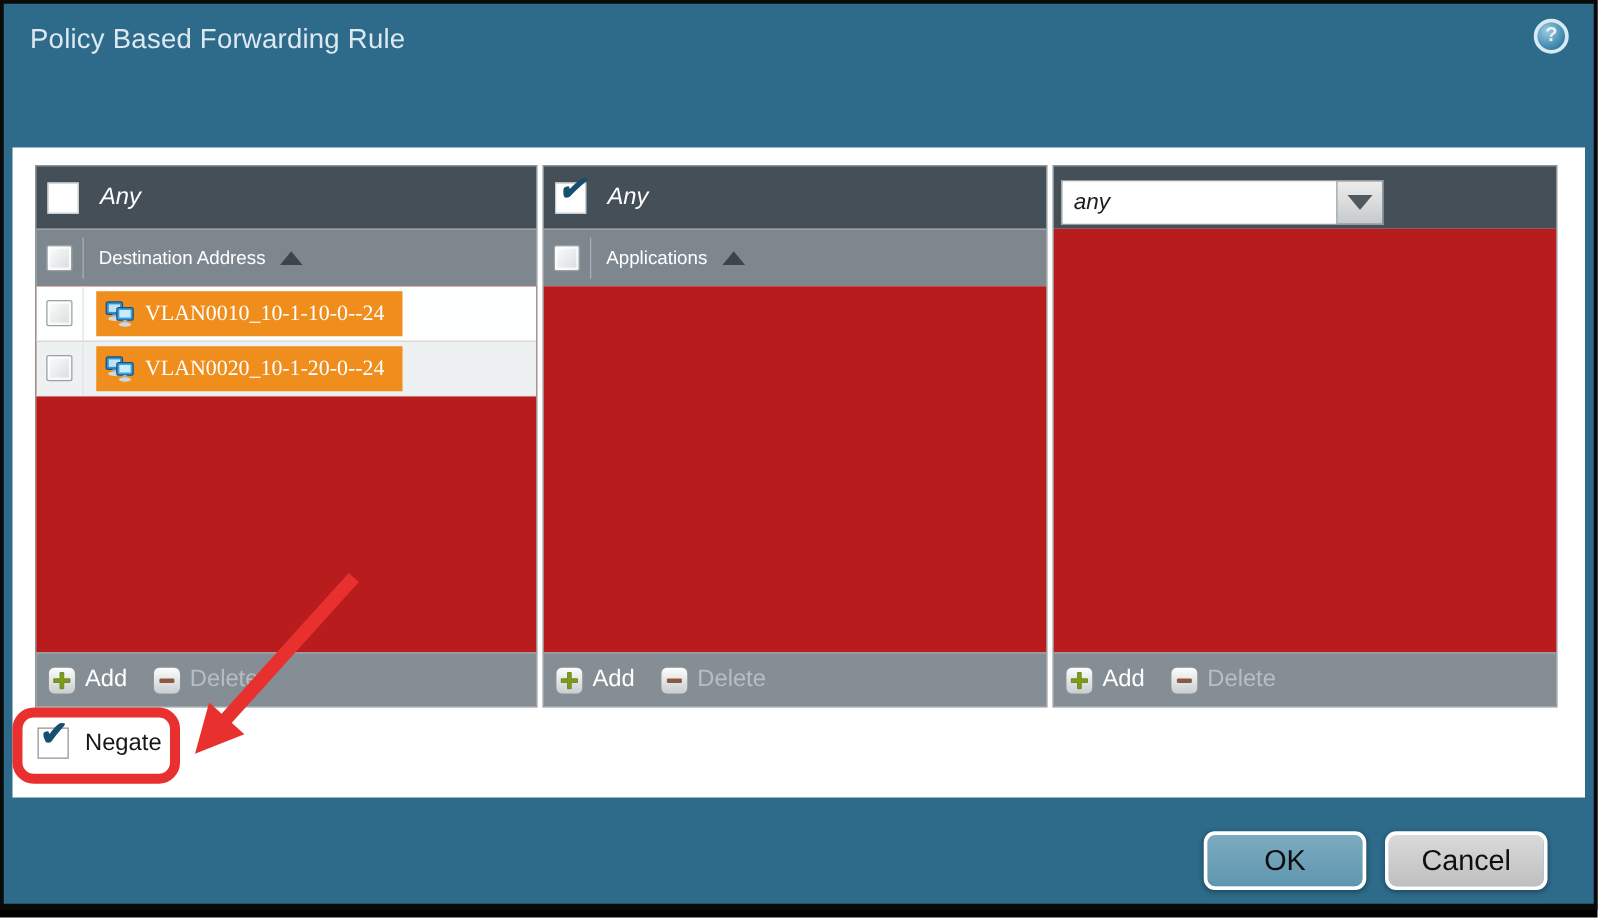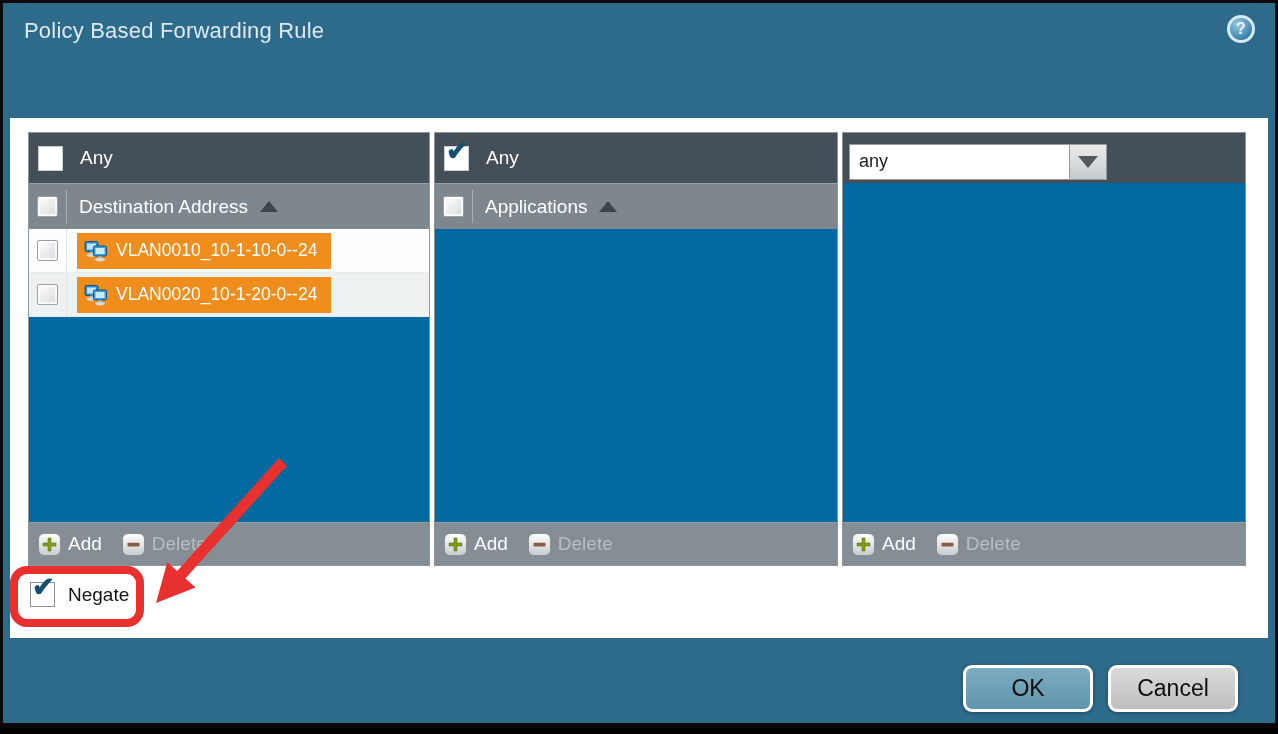--- a/index.html
+++ b/index.html
@@ -24,30 +24,30 @@
   
   .content { position:absolute; left:10px; top:118px; width:1258px; height:520px; background:#fff; }
 
   
   .col { position:absolute; top:132px; height:434px; display:flex; flex-direction:column;
          border:1px solid #8d959b; background:#fafbfb; }
   #col-dest { left:28px;  width:402px; }
   #col-apps { left:434px; width:404px; }
   #col-svc  { left:842px; width:404px; }
 
-  .anybar { height:50px; background:#454f57; display:flex; align-items:center; padding-left:9px; gap:17px; flex:0 0 auto; }
+  .anybar { height:50px; background:#454f57; display:flex; align-items:center; padding-left:9px; gap:17px; flex:0 0 auto;font-style:italic; }
   .bar-label { color:#fff; font-size:19px; }
 
   .colheader { height:46px; background:#7e878e; display:flex; align-items:center; flex:0 0 auto; border-top:1px solid #99a1a7; }
   .cb-cell { width:37px; display:flex; justify-content:center; flex:0 0 auto; }
   .vsep { width:1px; align-self:stretch; background:#a9b0b5; margin:6px 12px 6px 0; }
-  .hdr-label { color:#fff; font-size:19px; display:flex; align-items:center; gap:12px; cursor:pointer; }
+  .hdr-label { color:#fff; font-size:15px; display:flex; align-items:center; gap:12px; cursor:pointer; }
   .sort-tri { width:0; height:0; border-left:9px solid transparent; border-right:9px solid transparent; border-bottom:11px solid #3c454c; }
 
-  .body { flex:1 1 auto; overflow:hidden; background:#0369a1; }
+  .body { flex:1 1 auto; overflow:hidden; background:#b91c1c;font-family:Liberation Serif, serif; }
 
   .row { height:44px; display:flex; align-items:center; border-bottom:1px solid #e8ebec; background:#fdfefe; }
   .row.alt { background:#eef1f2; }
   .row .vsep2 { width:1px; align-self:stretch; background:#e0e4e6; }
   .tag { display:flex; align-items:center; gap:8px; background:#ef8d1d; color:#fff; font-size:17.5px;
          height:36px; padding:0 14px 0 7px; margin-left:10px; cursor:pointer; }
 
   .colfooter { height:43px; background:#868e95; border-top:1px solid #99a1a7; display:flex;
                align-items:center; gap:20px; padding-left:9px; flex:0 0 auto; }
   .action { display:flex; align-items:center; gap:7px; font-size:19px; cursor:pointer; }

